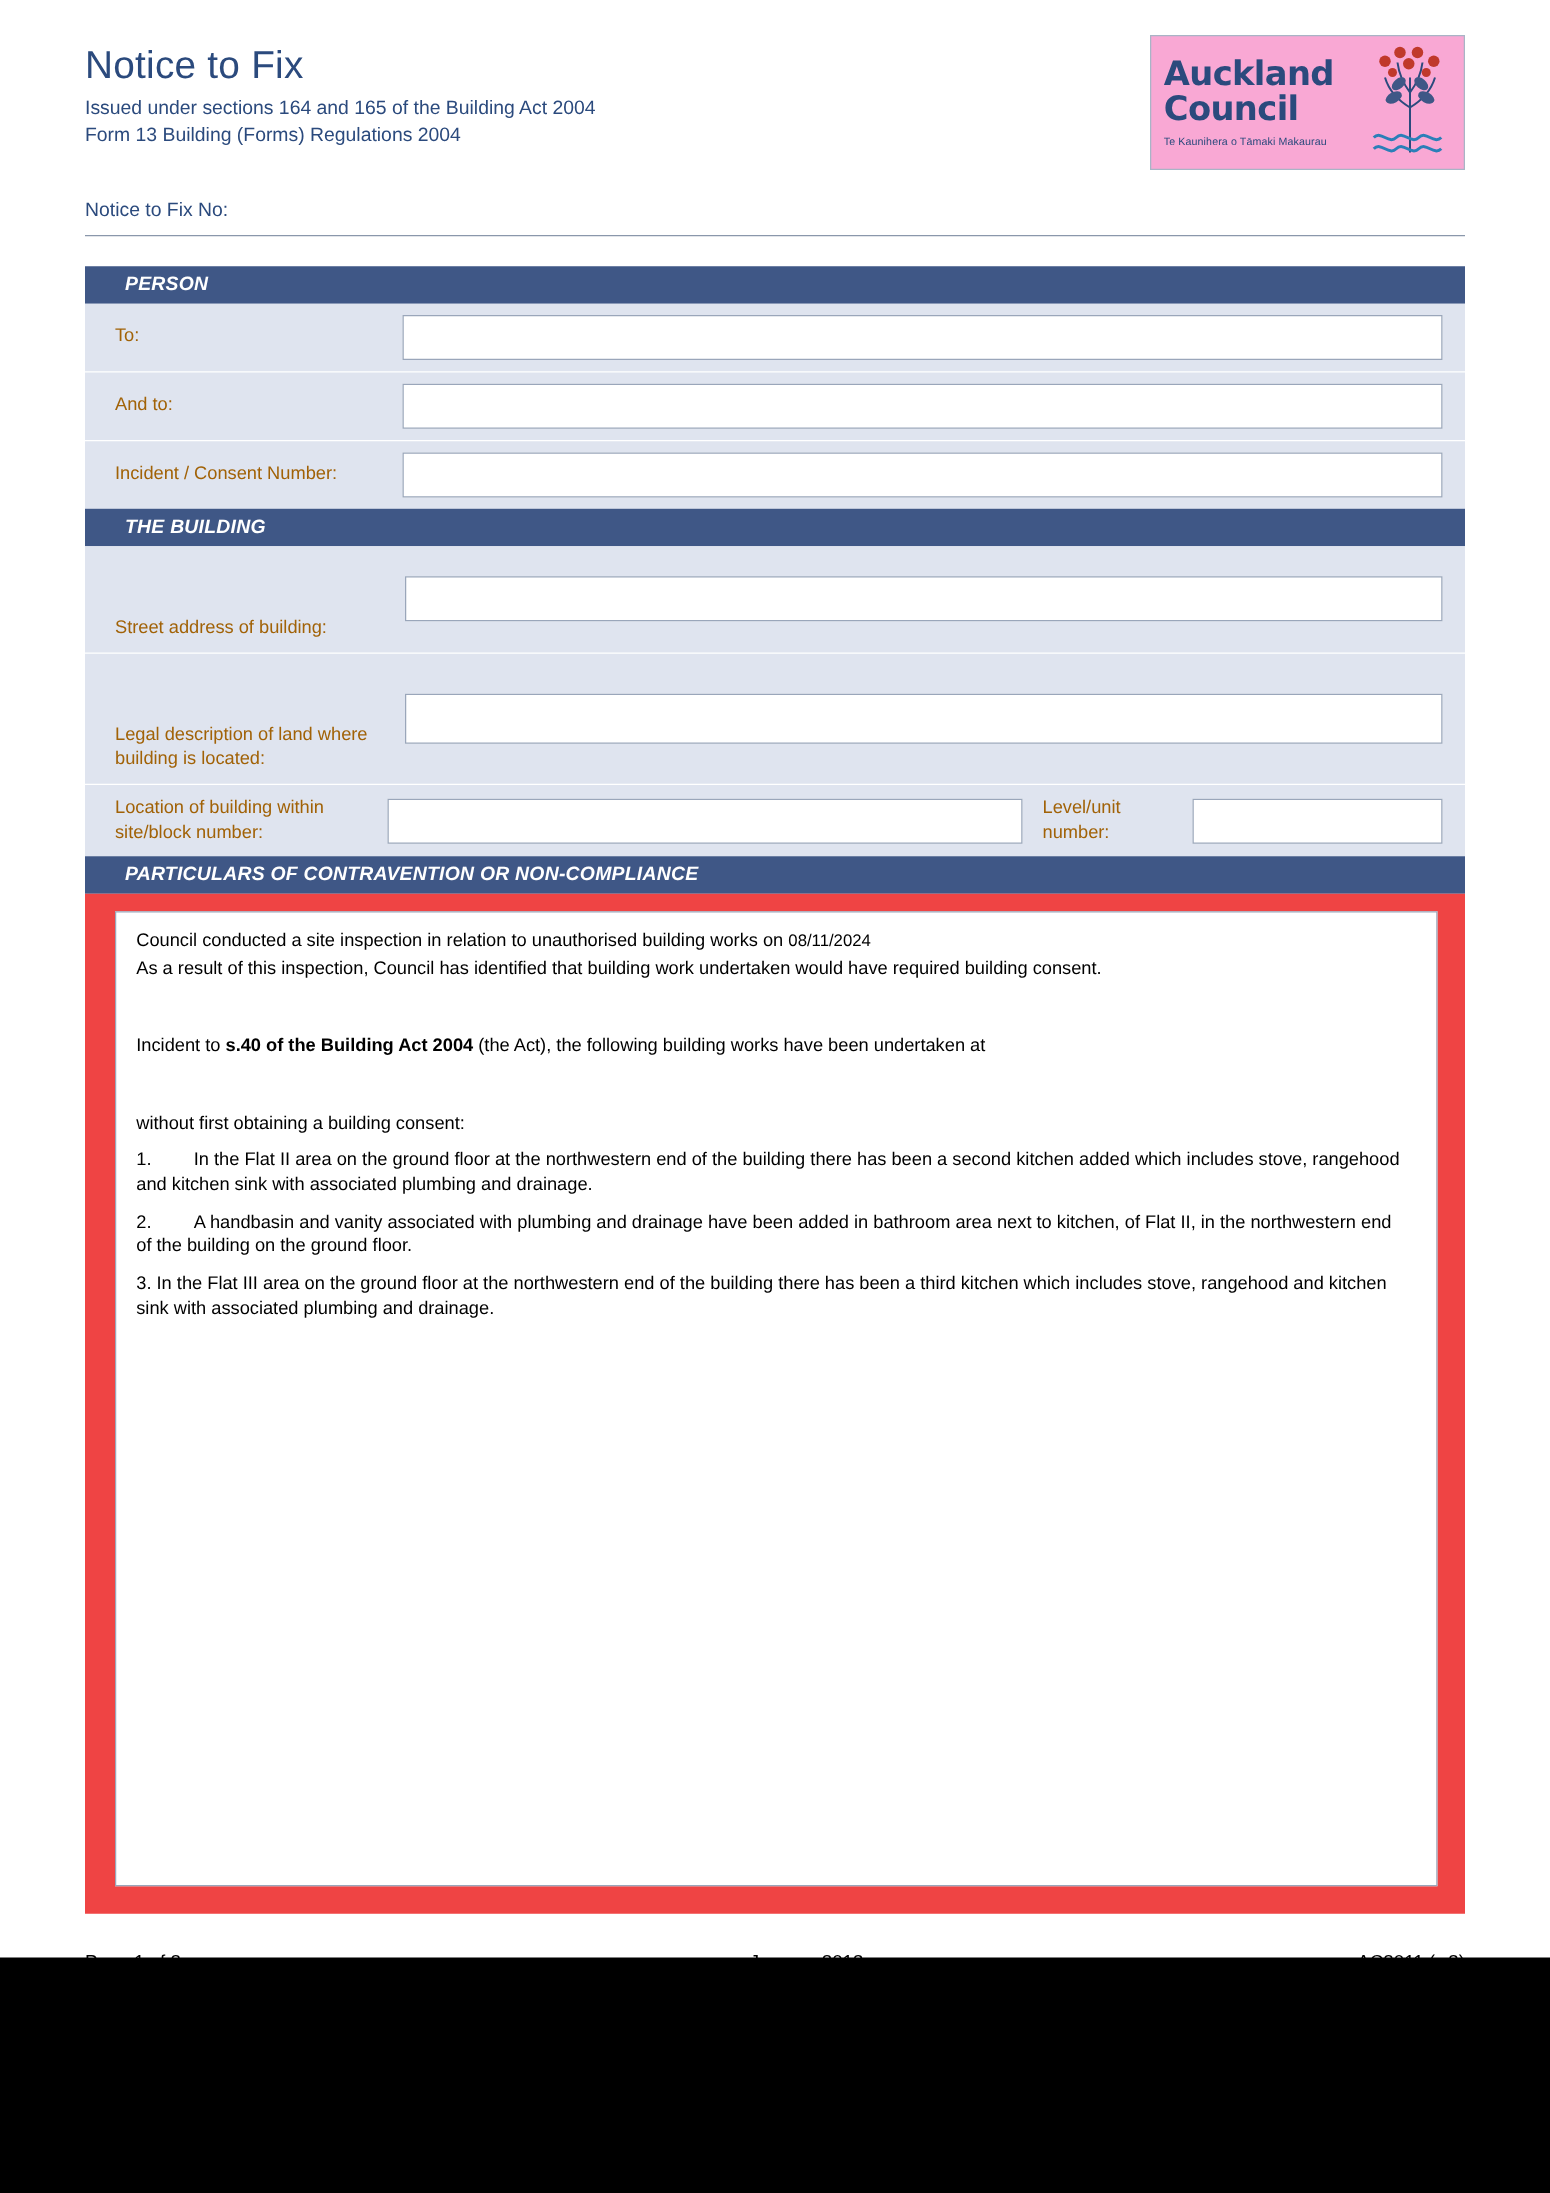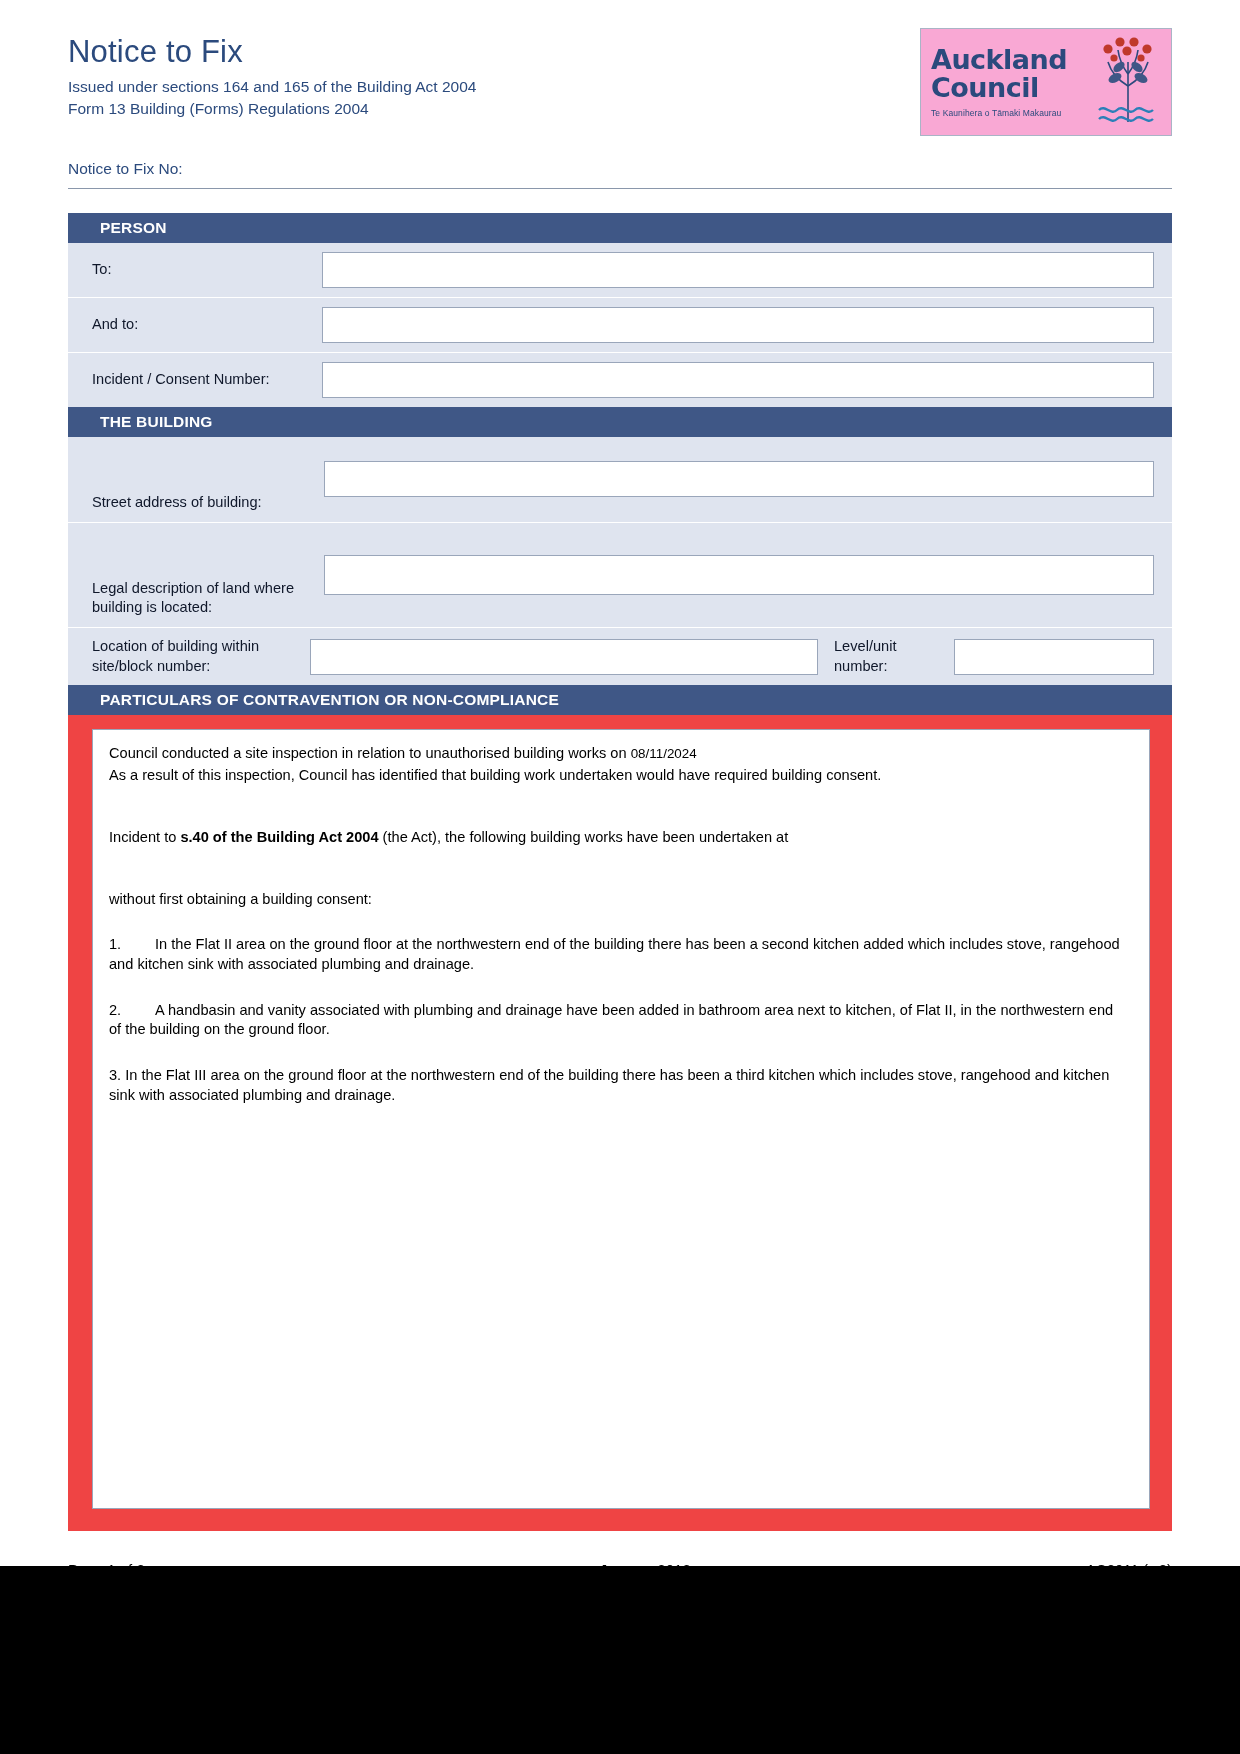--- a/index.html
+++ b/index.html
@@ -100,35 +100,36 @@
   }
 
   
   .band {
     background: #3f5786;
     color: #ffffff;
     font-weight: bold;
     font-size: 15.5px;
     padding: 6px 0 6px 32px;
     letter-spacing: 0.2px;
+    font-style: italic;
   }
   .section {
     background: #dfe4ef;
     padding: 0;
   }
   .row {
     display: flex;
     align-items: center;
     padding: 9px 18px 9px 24px;
     border-bottom: 1px solid #ffffff;
   }
   .row:last-child { border-bottom: none; }
   .label {
     font-size: 14.6px;
-    color: #0f172a;
+    color: #a16207;
     line-height: 1.35;
   }
   .label.w1 { width: 230px; flex: none; }
   .label.w2 { width: 232px; flex: none; margin-top: 47px; }
   .label.w3 { width: 218px; flex: none; }
   .field {
     flex: 1;
     height: 36px;
     background: #ffffff;
     border: 1px solid #9aa6ba;
@@ -156,21 +157,21 @@
     box-sizing: border-box;
     min-height: 780px;
     padding: 14px 20px 20px 16px;
   }
   .ptext {
     font-size: 14.6px;
     line-height: 1.35;
     margin: 0 0 2px 0;
   }
   .ptext.gap-top-lg { margin-top: 42px; }
-  .ptext.item { margin-top: 26px; }
+  .ptext.item { margin-top: 10px; }
   .ptext .small-date { font-size: 13.4px; }
   .ptext b { font-weight: bold; }
   .num { display: inline-block; min-width: 46px; }
 
   
   .footer {
     display: flex;
     justify-content: space-between;
     align-items: center;
     font-size: 15px;

